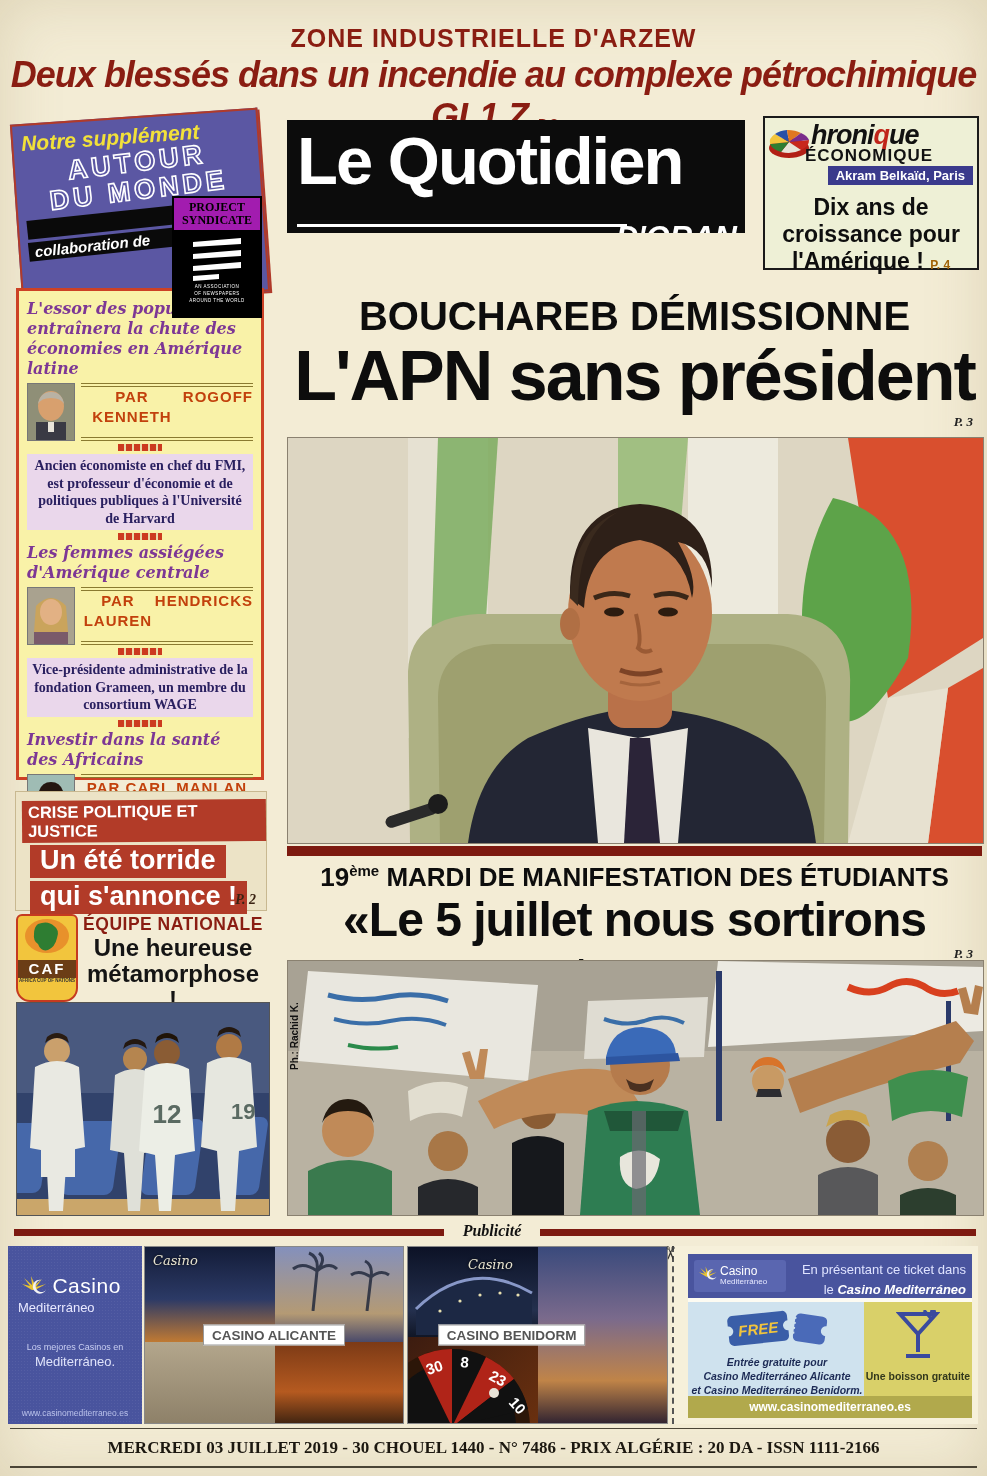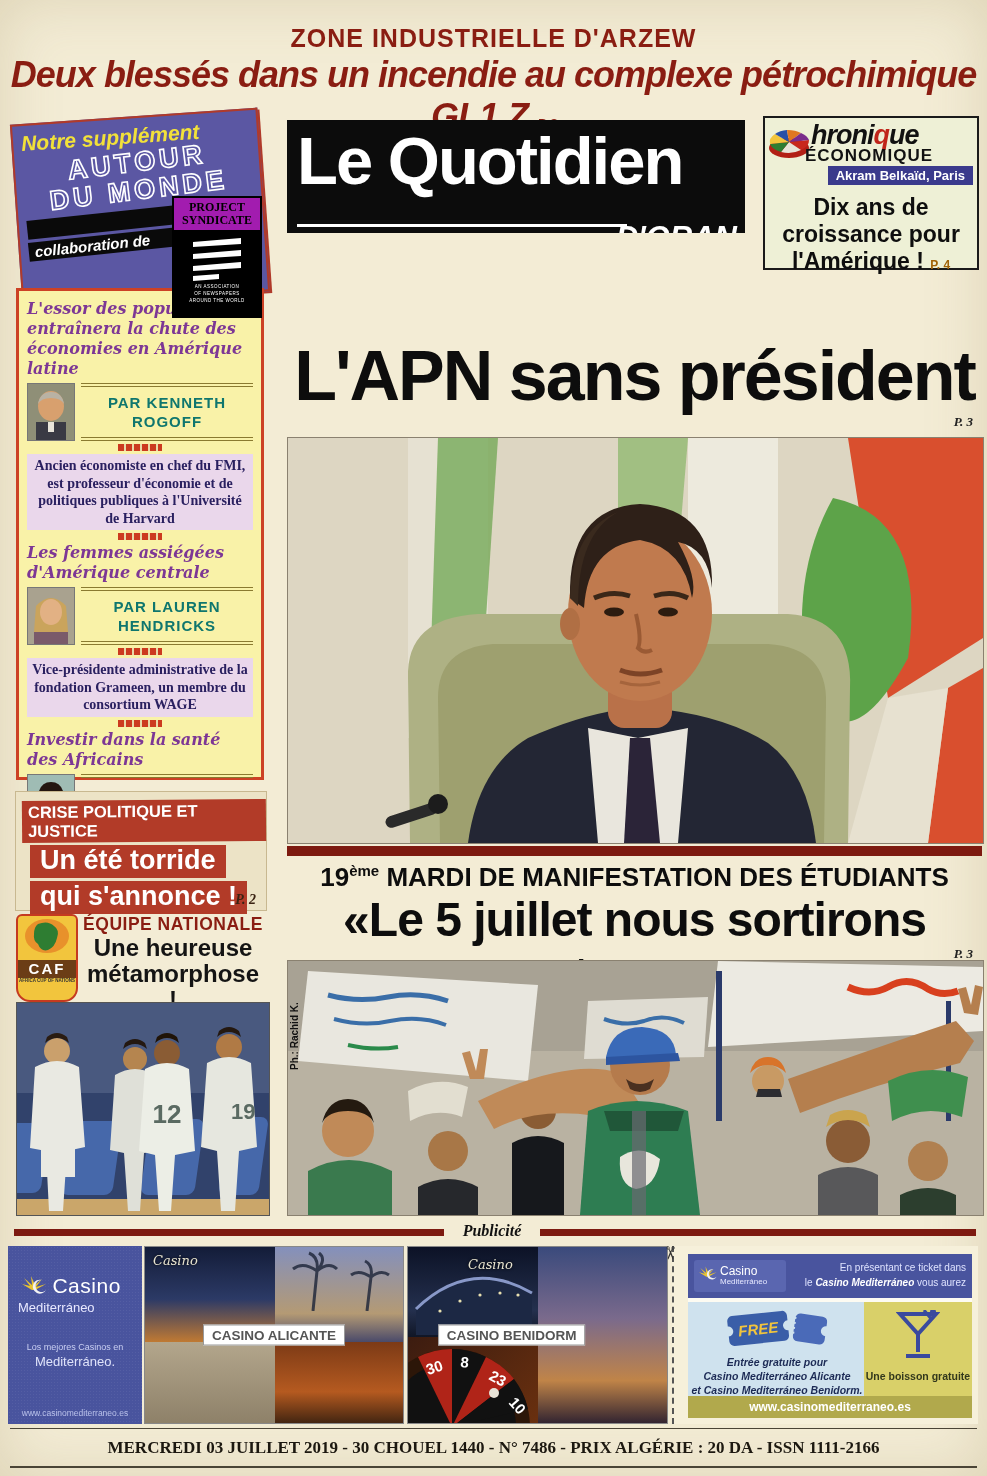--- a/index.html
+++ b/index.html
@@ -30,22 +30,22 @@
     font-size:12px;text-align:center;line-height:1.1;padding:3px 0;border-bottom:2px solid #000;}
   .ps-logo{display:block;margin:6px auto 2px;}
   .ps-foot{color:#fff;font-size:4.5px;text-align:center;letter-spacing:.5px;line-height:1.5;}
   .authors{position:absolute;left:16px;top:288px;width:248px;height:492px;
     background:#f9f2a8;border:3px solid #cc4125;box-sizing:border-box;padding:6px 8px;}
   .a-title{font-family:"DejaVu Serif",serif;font-style:italic;font-weight:bold;
     color:#7d3795;font-size:16px;line-height:1.25;margin:2px 0 4px;}
   .a-row{display:flex;align-items:stretch;gap:6px;margin:2px 0;}
   .a-photo{width:46px;height:56px;border:1px solid #777;flex:0 0 auto;}
   .a-by{flex:1;border-top:4px double #8a7a30;border-bottom:4px double #8a7a30;
-    display:flex;flex-direction:column;justify-content:center;text-align:center;
-    color:#0f766e;font-weight:bold;font-size:15px;letter-spacing:1px;line-height:1.3;}
+    display:flex;flex-direction:row;justify-content:center;text-align:center;
+    color:#c2410c;font-weight:bold;font-size:15px;letter-spacing:1px;line-height:1.3;}
   .a-dash{width:44px;height:7px;background:#cc3a1f;margin:3px auto;
     background-image:repeating-linear-gradient(90deg,#cc3a1f 0 6px,#e8d9a8 6px 8px);}
   .a-bio{background:#ead7eb;color:#2a2060;font-family:"Liberation Serif",serif;
     font-weight:bold;font-size:14px;text-align:center;line-height:1.25;padding:3px 4px;}
   .crise{position:absolute;left:16px;top:792px;width:250px;height:118px;background:#ece3c6;
     box-shadow:0 0 0 1px #c8b890;}
   .crise-k{background:#b23b28;color:#fff;font-weight:bold;font-size:16.5px;
     padding:2px 6px;display:inline-block;margin:8px 0 0 6px;transform:rotate(-.5deg);}
   .crise-l{background:#b23b28;color:#fff;font-weight:bold;font-size:27px;
     padding:0 10px 2px;display:inline-block;margin:3px 0 0 14px;}
@@ -123,21 +123,21 @@
   .sign{position:absolute;color:#e8e4d0;font-family:"DejaVu Serif",serif;font-style:italic;
     font-size:13px;z-index:3;text-shadow:0 0 3px #000;}
   .coupon{position:absolute;left:672px;top:0;width:306px;height:178px;background:#f6f0da;
     border-left:2px dashed #555;box-sizing:border-box;}
   .coup-in{position:absolute;left:14px;top:8px;right:6px;bottom:6px;background:#fdfbf2;}
   .coup-head{position:absolute;left:0;top:0;right:0;height:44px;background:#49549e;color:#fff;}
   .coup-head .mini-logo{position:absolute;left:6px;top:6px;width:92px;height:32px;background:#5a66b0;
     border-radius:3px;color:#fff;}
   .ml-t{font-size:12px;margin-left:26px;line-height:1;}
   .ml-s{font-size:8px;margin-left:26px;color:#e6e8ff;}
-  .coup-head .txt{position:absolute;right:6px;top:6px;width:168px;text-align:right;font-size:10px;
+  .coup-head .txt{position:absolute;right:6px;top:6px;width:168px;text-align:right;font-size:13px;
     color:#dfe3ff;line-height:1.5;}
   .coup-head .txt b{color:#fff;font-style:italic;}
   .coup-free{position:absolute;left:0;top:48px;width:178px;height:96px;background:#cfe2ee;text-align:center;}
   .coup-offer{font-size:10.5px;font-weight:bold;font-style:italic;color:#1c2a55;line-height:1.35;margin-top:2px;}
   .coup-drink{position:absolute;right:0;top:48px;width:108px;height:96px;background:#d9d069;text-align:center;}
   .coup-drink .lab{font-size:10.5px;font-weight:bold;color:#33381c;margin-top:4px;}
   .coup-url{position:absolute;left:0;bottom:0;right:0;height:22px;background:#b1a94c;color:#fff;
     font-weight:bold;font-size:12px;text-align:center;line-height:22px;}
   .scissors{position:absolute;left:-12px;top:-4px;font-size:18px;color:#333;transform:rotate(90deg);}
   
@@ -324,20 +324,21 @@
     <div class="chron-t2">ÉCONOMIQUE</div>
     <div class="chron-band">Akram Belkaïd, Paris</div>
     <div class="chron-h">
       <span>Dix ans de</span><br>
       <span>croissance pour</span><br>
       <span>l'Amérique !</span>
       <span class="pref">P. 4</span>
     </div>
   </div>
 
+  <div class="lead-k">BOUCHAREB DÉMISSIONNE</div>
   <div class="lead-h">L'APN sans président</div>
   <div class="lead-p">P. 3</div>
 
   <div class="main-photo">
     <svg width="695" height="405" viewBox="0 0 695 405">
       <rect width="695" height="405" fill="#ddd6c2"></rect>
 
       <g opacity="0.9">
         <rect x="120" y="0" width="80" height="300" fill="#e7e3d4"></rect>
         <path d="M150 0 L210 0 L190 300 L140 300 z" fill="#6aa44e" opacity="0.8"></path>

